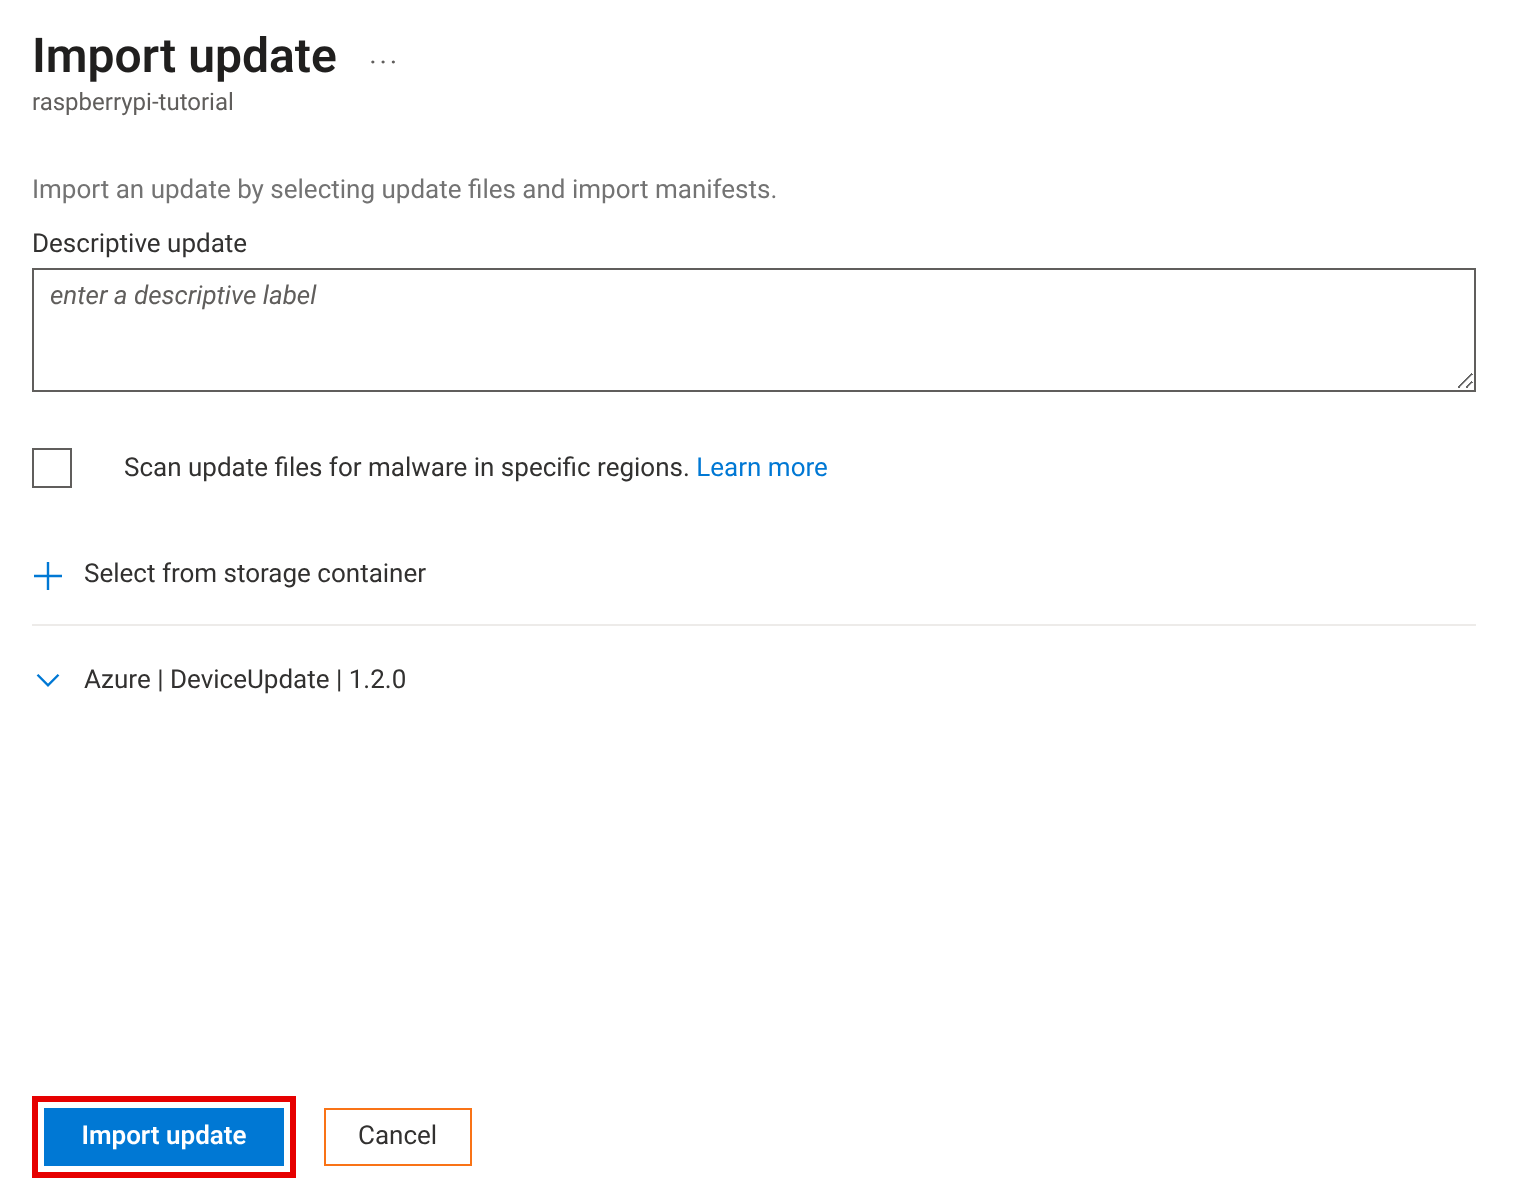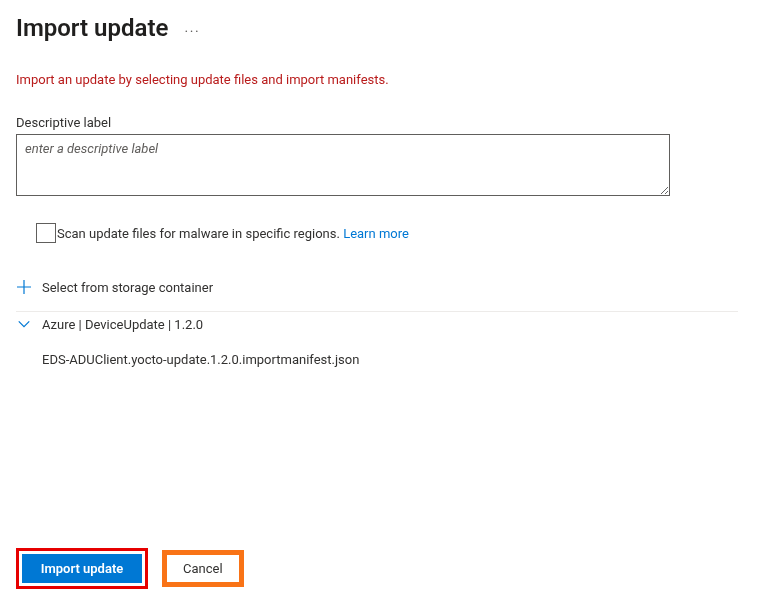--- a/index.html
+++ b/index.html
@@ -29,71 +29,70 @@
       font-size: 14px;
       letter-spacing: 1.5px;
     }
     .subtitle {
       font-size: 12px;
       color: #605e5c;
       margin-top: 2px;
     }
     .instruction {
       font-size: 13px;
-      color: #b91c1c;
-      margin-bottom: 28px;
+      color: #737373;
+      margin-bottom: 12px;
     }
     .field-label {
       font-size: 13px;
       color: #323130;
       margin-bottom: 4px;
     }
     .textarea {
-      width: 654px;
+      width: 722px;
       height: 62px;
       border: 1px solid #605e5c;
       padding: 6px 8px;
       font-family: inherit;
       font-size: 13px;
       font-style: italic;
       color: #605e5c;
       resize: both;
     }
     .textarea::placeholder { font-style: italic; color: #605e5c; }
     .checkbox-row {
-      display: flex; align-items: center; gap: 1px;
+      display: flex; align-items: center; gap: 26px;
       margin-top: 24px;
-      margin-left: 20px;
     }
     .chk {
       width: 20px; height: 20px;
       border: 1px solid #605e5c;
       background: #fff;
       cursor: pointer;
       flex-shrink: 0;
     }
     .chk-label { font-size: 13px; color: #323130; }
     .link { color: #0078d4; cursor: pointer; }
     .storage-row {
-      display: flex; align-items: center; gap: 10px;
+      display: flex; align-items: flex-start; gap: 10px;
       margin-top: 36px;
       padding-bottom: 16px;
       border-bottom: 1px solid #edebe9;
       cursor: pointer;
       color: #323130;
       width: 722px;
     }
     .plus-icon {
       width: 16px; height: 16px;
       display: flex; align-items: center; justify-content: center;
       color: #0078d4;
     }
     .expand-row {
       display: flex; align-items: center; gap: 10px;
-      margin-top: 4px;
+      margin-top: 19px;
       cursor: pointer;
     }
     .chevron {
       width: 16px; height: 16px;
       display: flex; align-items: center; justify-content: center;
       color: #0078d4;
     }
     .expand-label { font-size: 13px; color: #323130; }
     .file-list { margin-top: 14px; padding-left: 26px; }
     .file-item {
@@ -119,42 +118,43 @@
       font-size: 13px;
       font-weight: 600;
       padding: 6px 16px;
       cursor: pointer;
       font-family: inherit;
       min-width: 120px;
     }
     .btn-secondary {
       background: #fff;
       color: #323130;
-      border: 5px solid #f97316;
+      border: 1px solid #f97316;
       font-size: 13px;
       padding: 6px 16px;
       cursor: pointer;
       font-family: inherit;
     }
   </style>
 </head>
 <body>
 
 
 
 <div class="header">
   <div class="title-row">
     <div class="title">Import update</div>
     <div class="more-btn">···</div>
   </div>
+  <div class="subtitle">raspberrypi-tutorial</div>
 </div>
 
 <div class="instruction">Import an update by selecting update files and import manifests.</div>
 
-<div class="field-label">Descriptive label</div>
+<div class="field-label">Descriptive update</div>
 <textarea class="textarea" placeholder="enter a descriptive label" style=""></textarea>
 
 <div class="checkbox-row">
   <div class="chk"></div>
   <div class="chk-label">
     <span>Scan update files for malware in specific regions. </span><span class="link">Learn more</span>
   </div>
 </div>
 
 <div class="storage-row">
@@ -169,21 +169,20 @@
 <div class="expand-row">
   <span class="chevron">
     <svg viewBox="0 0 16 16" width="14" height="14">
         <path d="M2 5 L8 11 L14 5" stroke="#0078d4" stroke-width="1.4" fill="none"></path>
       </svg>
   </span>
   <span class="expand-label">Azure | DeviceUpdate | 1.2.0</span>
 </div>
 
 <div class="file-list">
-  <div class="file-item">EDS-ADUClient.yocto-update.1.2.0.importmanifest.json</div>
 </div>
 
 <div class="footer">
   <span class="highlight-box">
     <button class="btn-primary">Import update</button>
   </span>
   <button class="btn-secondary">Cancel</button>
 </div>
 
 

